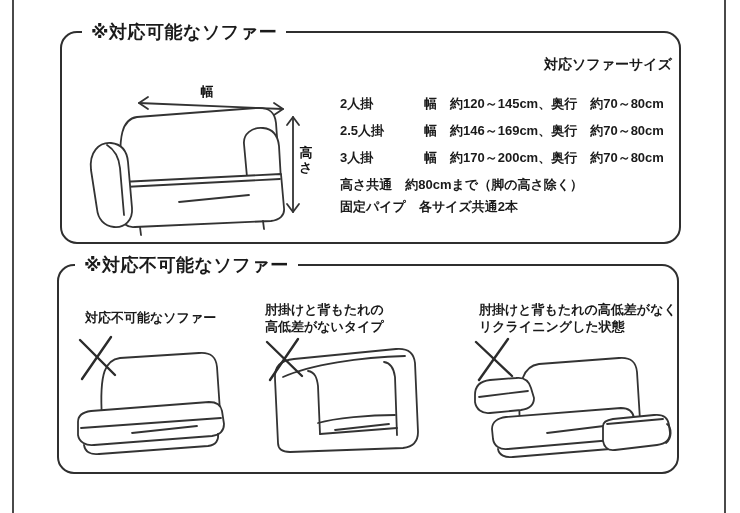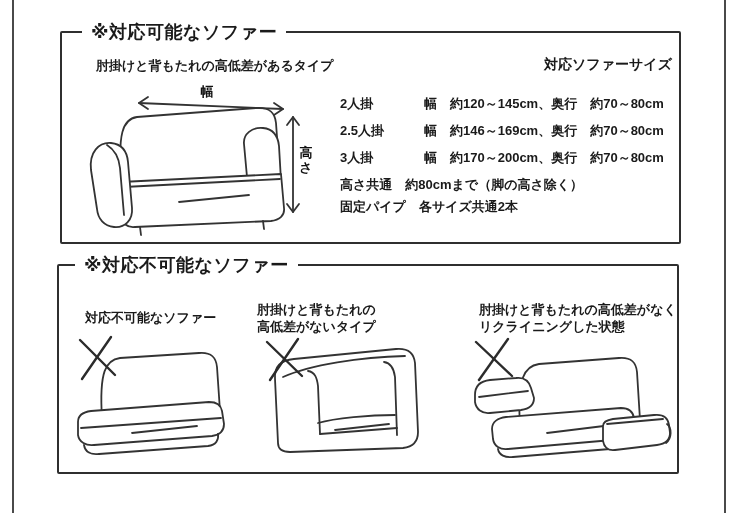--- a/index.html
+++ b/index.html
@@ -6,21 +6,21 @@
   #stage {
     position:relative; width:740px; height:513px; background:#fff;
     font-family:"Liberation Sans","DejaVu Sans",sans-serif;
     color:#1a1a1a; overflow:hidden;
   }
   .vframe { position:absolute; top:0; bottom:0; width:2px; background:#4a4a4a; }
   .vframe.left { left:12px; }
   .vframe.right { left:724px; }
 
   .secbox {
-    position:absolute; border:2px solid #2f2f2f; border-radius:2px; background:#fff;
+    position:absolute; border:2px solid #2f2f2f; border-radius:17px; background:#fff;
   }
   .sec-title {
     position:absolute; top:-13px; background:#fff; padding:0 9px;
     font-size:18px; font-weight:700; letter-spacing:0.5px; white-space:nowrap; line-height:24px;
   }
   #box-compatible { left:60px; top:31px; width:617px; height:209px; }
   #box-compatible .sec-title { left:20px; }
   #box-incompatible { left:57px; top:264px; width:618px; height:206px; }
   #box-incompatible .sec-title { left:16px;text-align:right; }
 
@@ -52,21 +52,20 @@
 </head>
 <body>
 
 <div id="stage">
 
   <div class="vframe left"></div>
   <div class="vframe right"></div>
 
   <div id="box-compatible" class="secbox">
     <div class="sec-title">※対応可能なソファー</div>
-    <div class="subtitle">肘掛けと背もたれの高低差があるタイプ</div>
 
     <svg class="sofa" style="left:15px; top:48px;" width="250" height="160" viewBox="0 0 250 160">
 
       <path class="fill" d="M45,103 C40,52 46,38 60,36 L179,27 C193,26 198,32 199,42 L203,98"></path>
 
       <path class="fill" d="M167,63 C166,53 175,46 186,47 C196,48 201,55 202,65 L205,117 C206,129 198,137 188,136 C178,135 172,128 172,118 Z"></path>
 
       <path class="fill" d="M44,101 L204,93 L207,127 C208,135 202,139 194,140 L58,146 C50,147 45,142 44,135 Z"></path>
       <path d="M47,106 L203,98"></path>
       <path d="M102,121 L172,114"></path>
@@ -123,21 +122,21 @@
       <path d="M19,95 L159,85"></path>
       <path d="M70,100 L135,93"></path>
 
       <path d="M22,112 C23,119 29,122 37,121 L146,113 C154,112 157,107 156,101"></path>
       <g class="xmark">
         <path d="M18,7 L53,42"></path>
         <path d="M49,4 L20,46"></path>
       </g>
     </svg>
 
-    <div class="item-label" style="left:198px; top:35px;">肘掛けと背もたれの
+    <div class="item-label" style="left:206px; top:35px;">肘掛けと背もたれの
 高低差がないタイプ</div>
     <svg class="sofa" style="left:196px; top:67px;" width="205" height="132" viewBox="0 0 205 132">
 
       <path class="fill" d="M23,110 L20,46 C19,33 27,27 39,26 L141,16 C153,15 159,20 160,30 L163,99 C163,109 157,114 148,115 L35,119 C27,119 23,116 23,110 Z"></path>
       <path d="M28,44 C55,32 105,24 150,23"></path>
       <path d="M53,38 C60,39 62,45 63,53 L65,101"></path>
       <path d="M129,29 C136,30 139,36 140,44 L142,102"></path>
       <path d="M63,90 C80,85 115,82 140,82"></path>
       <path d="M65,101 L142,95"></path>
       <path d="M80,97 L134,91"></path>

